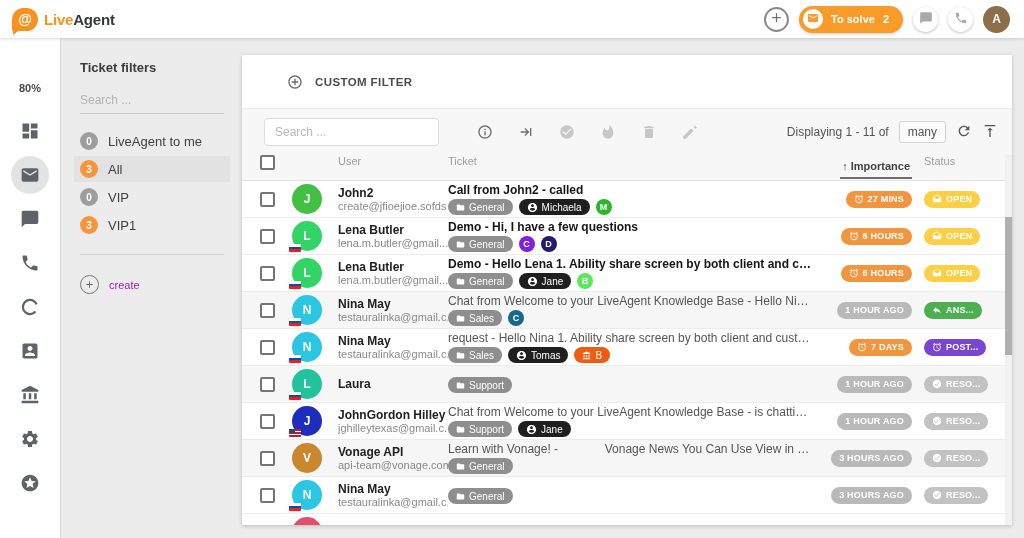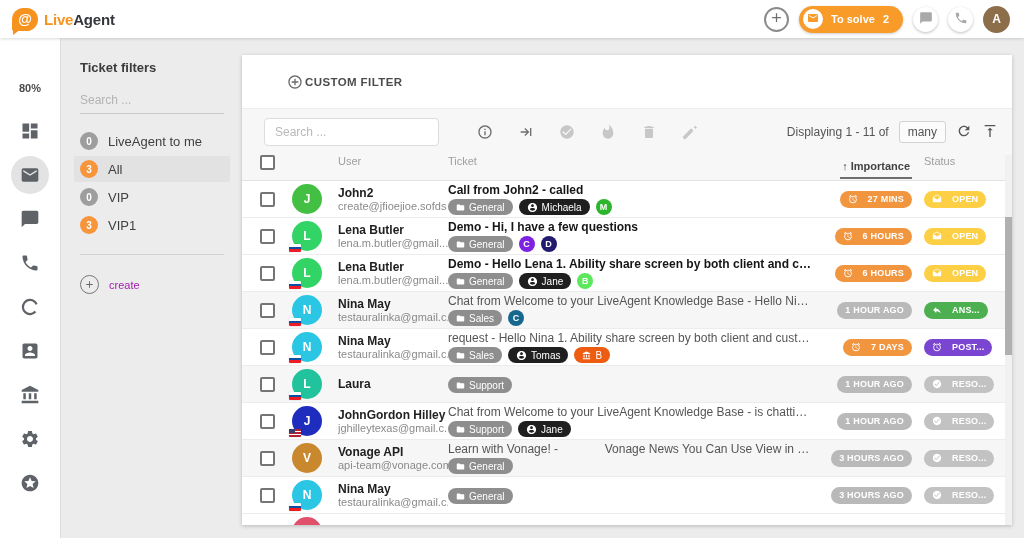--- a/index.html
+++ b/index.html
@@ -58,21 +58,21 @@
   .f-label { font-size:13px; color:#3f3f3f; }
   .filters-divider { border-top:1px solid #d2d2d2; margin-top:16px; }
   .create-row { display:flex; align-items:center; gap:10px; margin-top:20px; cursor:pointer; color:#555; }
   .create-circle { width:19px; height:19px; border:1.5px solid #777; border-radius:50%;
     display:flex; align-items:center; justify-content:center; color:#666; }
   .create-label { font-size:11px; color:#a21caf; }
 
   
   .card { position:absolute; left:242px; top:55px; width:770px; height:470px; background:#fff;
     box-shadow:0 1px 4px rgba(0,0,0,.22); overflow:hidden; }
-  .cf-bar { height:54px; background:#fff; display:flex; align-items:center; padding-left:45px; gap:2px;
+  .cf-bar { height:54px; background:#fff; display:flex; align-items:center; padding-left:45px; gap:12px;
     border-bottom:1px solid #ededed; color:#5d5d5d; }
   .cf-label { font-size:11.5px; font-weight:bold; color:#4c4c4c; letter-spacing:.4px; }
   .toolbar { height:46px; background:#f7f7f7; display:flex; align-items:center; padding:0 14px 0 22px; }
   .tb-search { width:175px; height:28px; border:1px solid #ddd; border-radius:4px; background:#fff;
     font-size:12px; padding:0 10px; color:#444; outline:none; }
   .tb-search::placeholder { color:#b9b9b9; }
   .tb-icons { display:flex; align-items:center; gap:25px; margin-left:38px; }
   .tb-icon { border:none; background:none; cursor:pointer; display:flex; align-items:center; }
   .tb-icon.dark { color:#6d6d6d; } .tb-icon.light { color:#c7c7c7; }
   .tb-right { margin-left:auto; display:flex; align-items:center; gap:10px; }
@@ -110,21 +110,21 @@
   .t-title { font-size:12px; color:#555; line-height:14px; white-space:pre; overflow:hidden;
     text-overflow:ellipsis; }
   .t-title.unread { font-weight:bold; color:#161616; }
   .t-tags { display:flex; align-items:center; gap:6px; margin-top:2px; }
   .tag { height:16px; border-radius:8px; color:#fff; font-size:10px; display:flex; align-items:center;
     gap:4px; padding:0 8px; }
   .tag.gray { background:#8e8e8e; } .tag.dark { background:#1f1f1f; }
   .circlebadge { width:16px; height:16px; border-radius:50%; color:#fff; font-size:9px; font-weight:bold;
     display:flex; align-items:center; justify-content:center; }
   .pill { height:17px; border-radius:9px; color:#fff; font-size:9px; font-weight:bold; letter-spacing:.2px;
-    display:inline-flex; align-items:center; gap:10px; padding:0 8px; white-space:nowrap; }
+    display:inline-flex; align-items:center; gap:4px; padding:0 8px; white-space:nowrap; }
   .pill.orange { background:#f2953f; }
   .pill.graypill { background:#b9b9b9; }
   .pill.open { background:#fccf45; }
   .pill.ans { background:#4caf50; }
   .pill.post { background:#7a45d0; }
   .pill.reso { background:#c2c2c2;justify-content:flex-end; }
 
   .scrolltrack { position:absolute; right:0; top:100px; bottom:0; width:7px; background:#f1f1f1; }
   .scrollthumb { position:absolute; right:0; top:62px; width:7px; height:138px; background:#b0b0b0; cursor:pointer; }
 </style>

